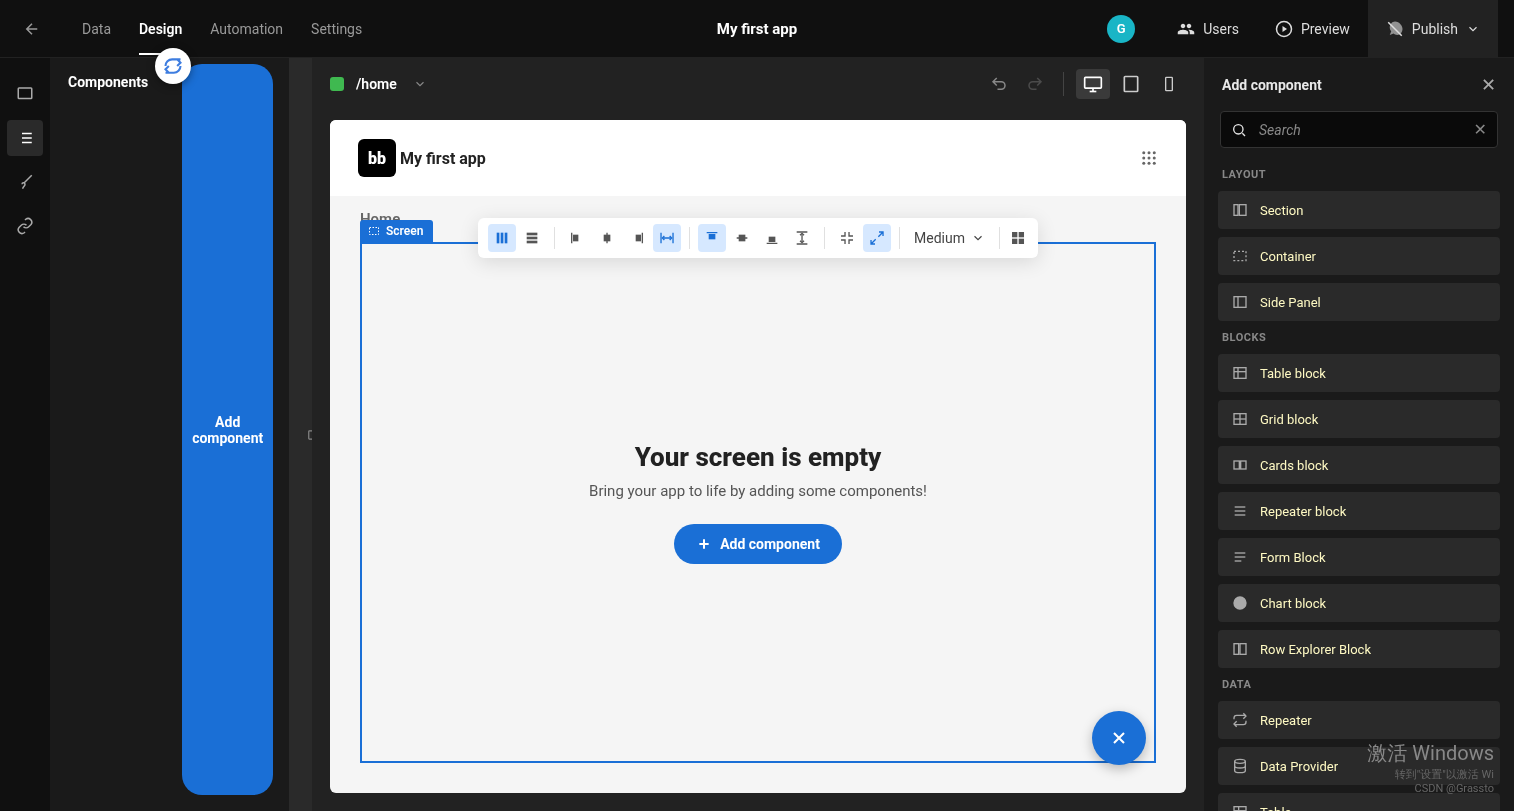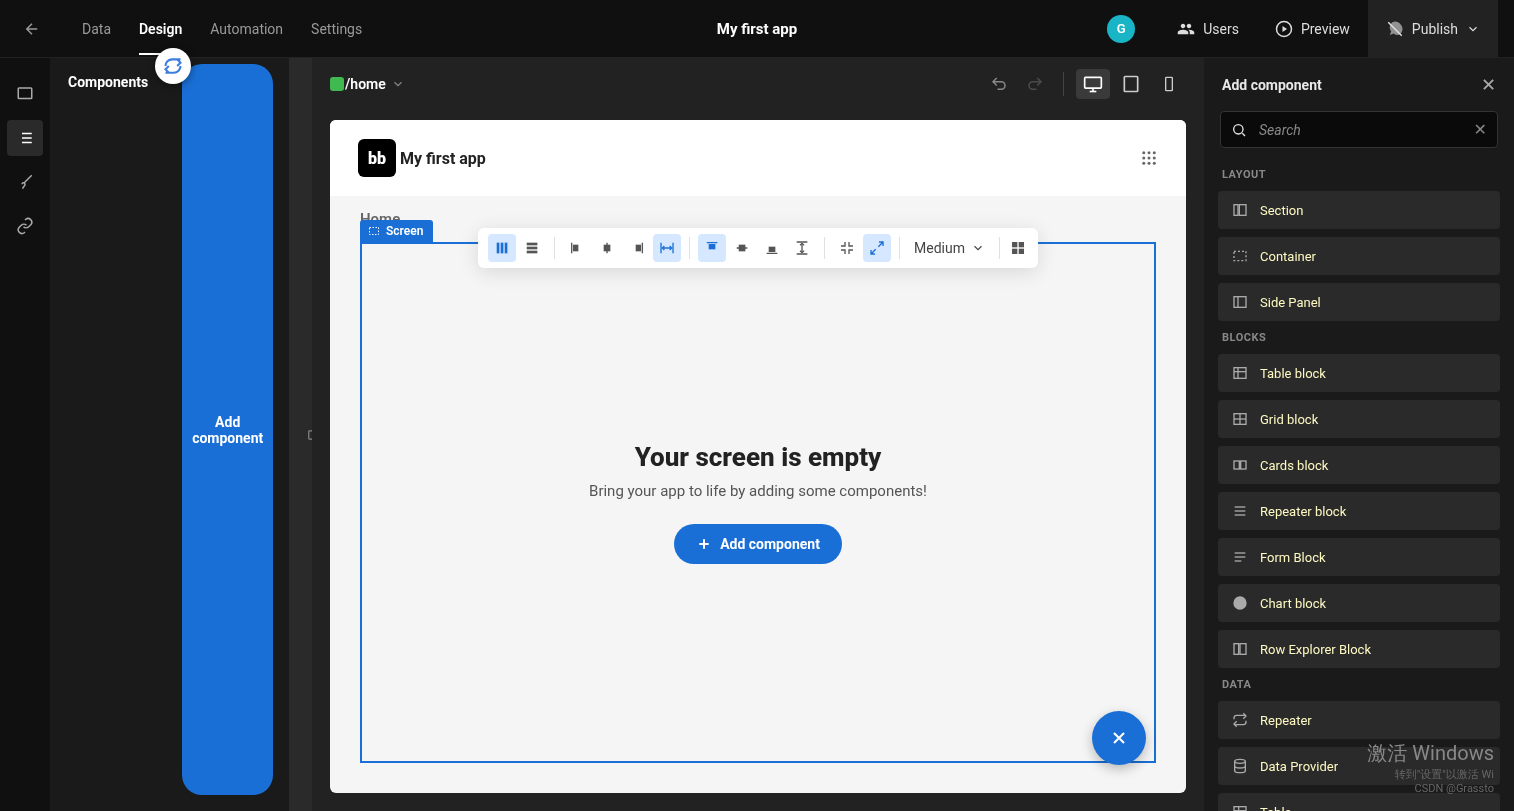--- a/index.html
+++ b/index.html
@@ -21,38 +21,38 @@
 .main{flex:1;display:flex;overflow:hidden}
 .icon-rail{width:50px;background:#101010;display:flex;flex-direction:column;align-items:center;padding-top:18px;gap:8px}
 .rail-icon{width:36px;height:36px;display:flex;align-items:center;justify-content:center;color:#aaa;border-radius:4px;cursor:pointer}
 .rail-icon.active{background:#2a2a2a;color:#fff}
 .left-panel{width:262px;background:#1a1a1a;display:flex;flex-direction:row}
 .panel-header{padding:16px 18px;font-weight:700;font-size:14px;color:#fff}
 .add-comp-btn{margin:6px 16px 16px;background:#1a6fd6;color:#fff;border:none;border-radius:20px;padding:10px;font-weight:700;font-size:14px;cursor:pointer}
 .tree-item{display:flex;align-items:center;gap:10px;padding:10px 18px;background:#2a2a2a;color:#ddd;font-size:13px;cursor:pointer}
 .tree-item svg{color:#888}
 .canvas-area{flex:1;background:#222;display:flex;flex-direction:column;overflow:hidden}
-.canvas-header{height:52px;display:flex;align-items:center;padding:16px 18px;gap:1px}
+.canvas-header{height:52px;display:flex;align-items:center;padding:16px 18px;gap:12px}
 .route-pill{width:14px;height:14px;border-radius:3px;background:#3fb950}
 .route-name{color:#fff;font-weight:600;font-size:14px}
 .route-chev{color:#888;margin-left:4px}
 .canvas-tools{margin-left:auto;display:flex;align-items:center;gap:4px}
 .tool-btn{width:32px;height:32px;display:flex;align-items:center;justify-content:center;color:#888;border-radius:4px;cursor:pointer}
 .tool-btn.disabled{opacity:.4}
 .tool-sep{width:1px;height:24px;background:#444;margin:0 8px}
 .device-btn{width:34px;height:30px;display:flex;align-items:center;justify-content:center;color:#ccc;border-radius:4px;cursor:pointer}
 .device-btn.active{background:#3a3a3a;color:#fff}
 .canvas-viewport{flex:1;padding:10px 18px 18px;overflow:hidden}
 .preview-frame{width:100%;height:100%;background:#f5f5f5;border-radius:6px;display:flex;flex-direction:column;overflow:hidden;position:relative}
 .preview-header{height:76px;background:#fff;display:flex;align-items:center;padding:8px 28px;gap:4px}
 .bb-logo{width:38px;height:38px;background:#000;color:#fff;border-radius:6px;display:flex;align-items:center;justify-content:center;font-weight:900;font-size:16px}
 .preview-app-name{font-weight:700;font-size:16px;color:#222}
 .preview-menu{margin-left:auto;color:#666}
 .preview-nav{padding:14px 30px;color:#666;font-size:15px;font-weight:600}
-.floating-toolbar{position:absolute;top:108px;left:50%;transform:translateX(-50%);background:#fff;border-radius:6px;box-shadow:0 4px 20px rgba(0,0,0,.12);display:flex;align-items:center;padding:6px;gap:2px;z-index:5}
+.floating-toolbar{position:absolute;top:98px;left:50%;transform:translateX(-50%);background:#fff;border-radius:6px;box-shadow:0 4px 20px rgba(0,0,0,.12);display:flex;align-items:center;padding:6px;gap:2px;z-index:5}
 .ft-group{display:flex;gap:2px;padding:0 4px}
 .ft-btn{width:28px;height:28px;display:flex;align-items:center;justify-content:center;border-radius:4px;cursor:pointer;color:#555}
 .ft-btn.active{background:#d6e8ff;color:#1a6fd6}
 .ft-sep{width:1px;height:22px;background:#e0e0e0;margin:0 2px}
 .ft-select{display:flex;align-items:center;gap:6px;padding:0 10px;color:#444;font-size:14px;cursor:pointer}
 .screen-box{margin:0 30px 30px;flex:1;border:2px solid #1a6fd6;position:relative;display:flex;flex-direction:column;align-items:center;justify-content:center;background:#f5f5f5}
 .screen-tag{position:absolute;top:-24px;left:-2px;background:#1a6fd6;color:#fff;padding:4px 10px 4px 8px;font-size:12px;font-weight:600;border-radius:3px 3px 0 0;display:flex;align-items:center;gap:6px}
 .empty-title{font-size:26px;font-weight:800;color:#222;margin-bottom:10px}
 .empty-sub{font-size:15px;color:#555;margin-bottom:24px}
 .empty-add-btn{background:#1a6fd6;color:#fff;border:none;border-radius:24px;padding:12px 22px;font-weight:700;font-size:14px;display:flex;align-items:center;gap:8px;cursor:pointer}

